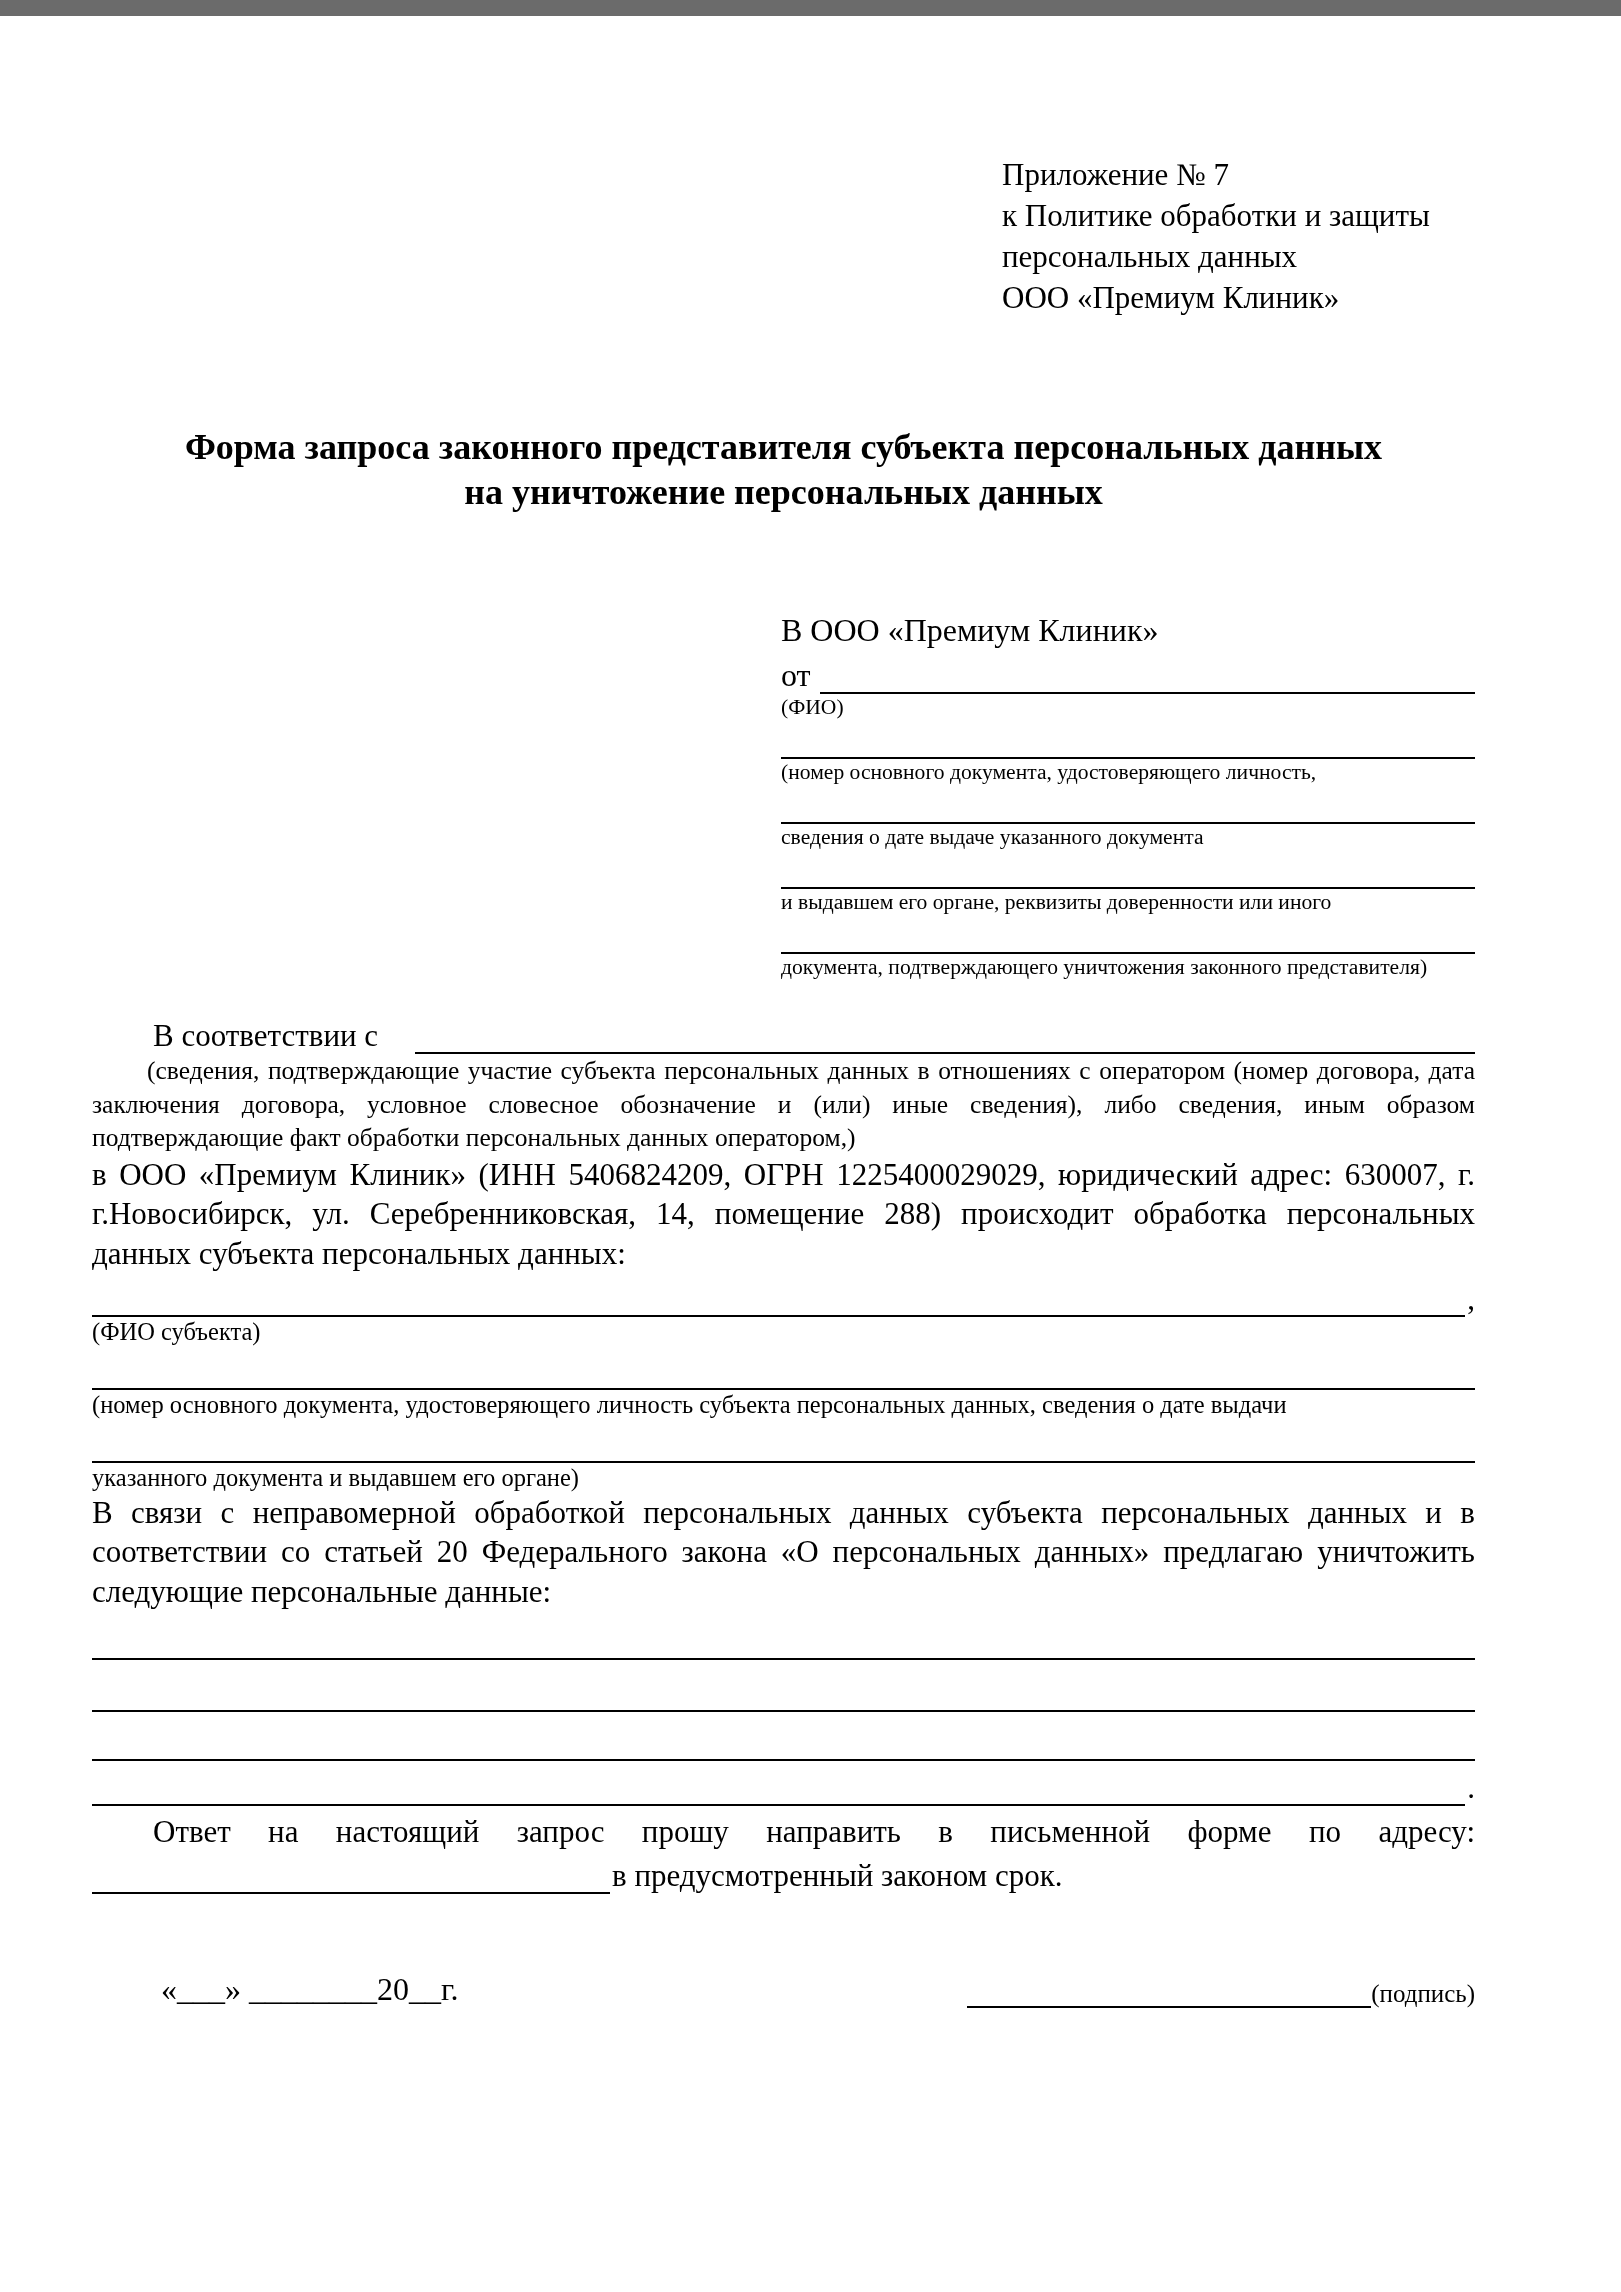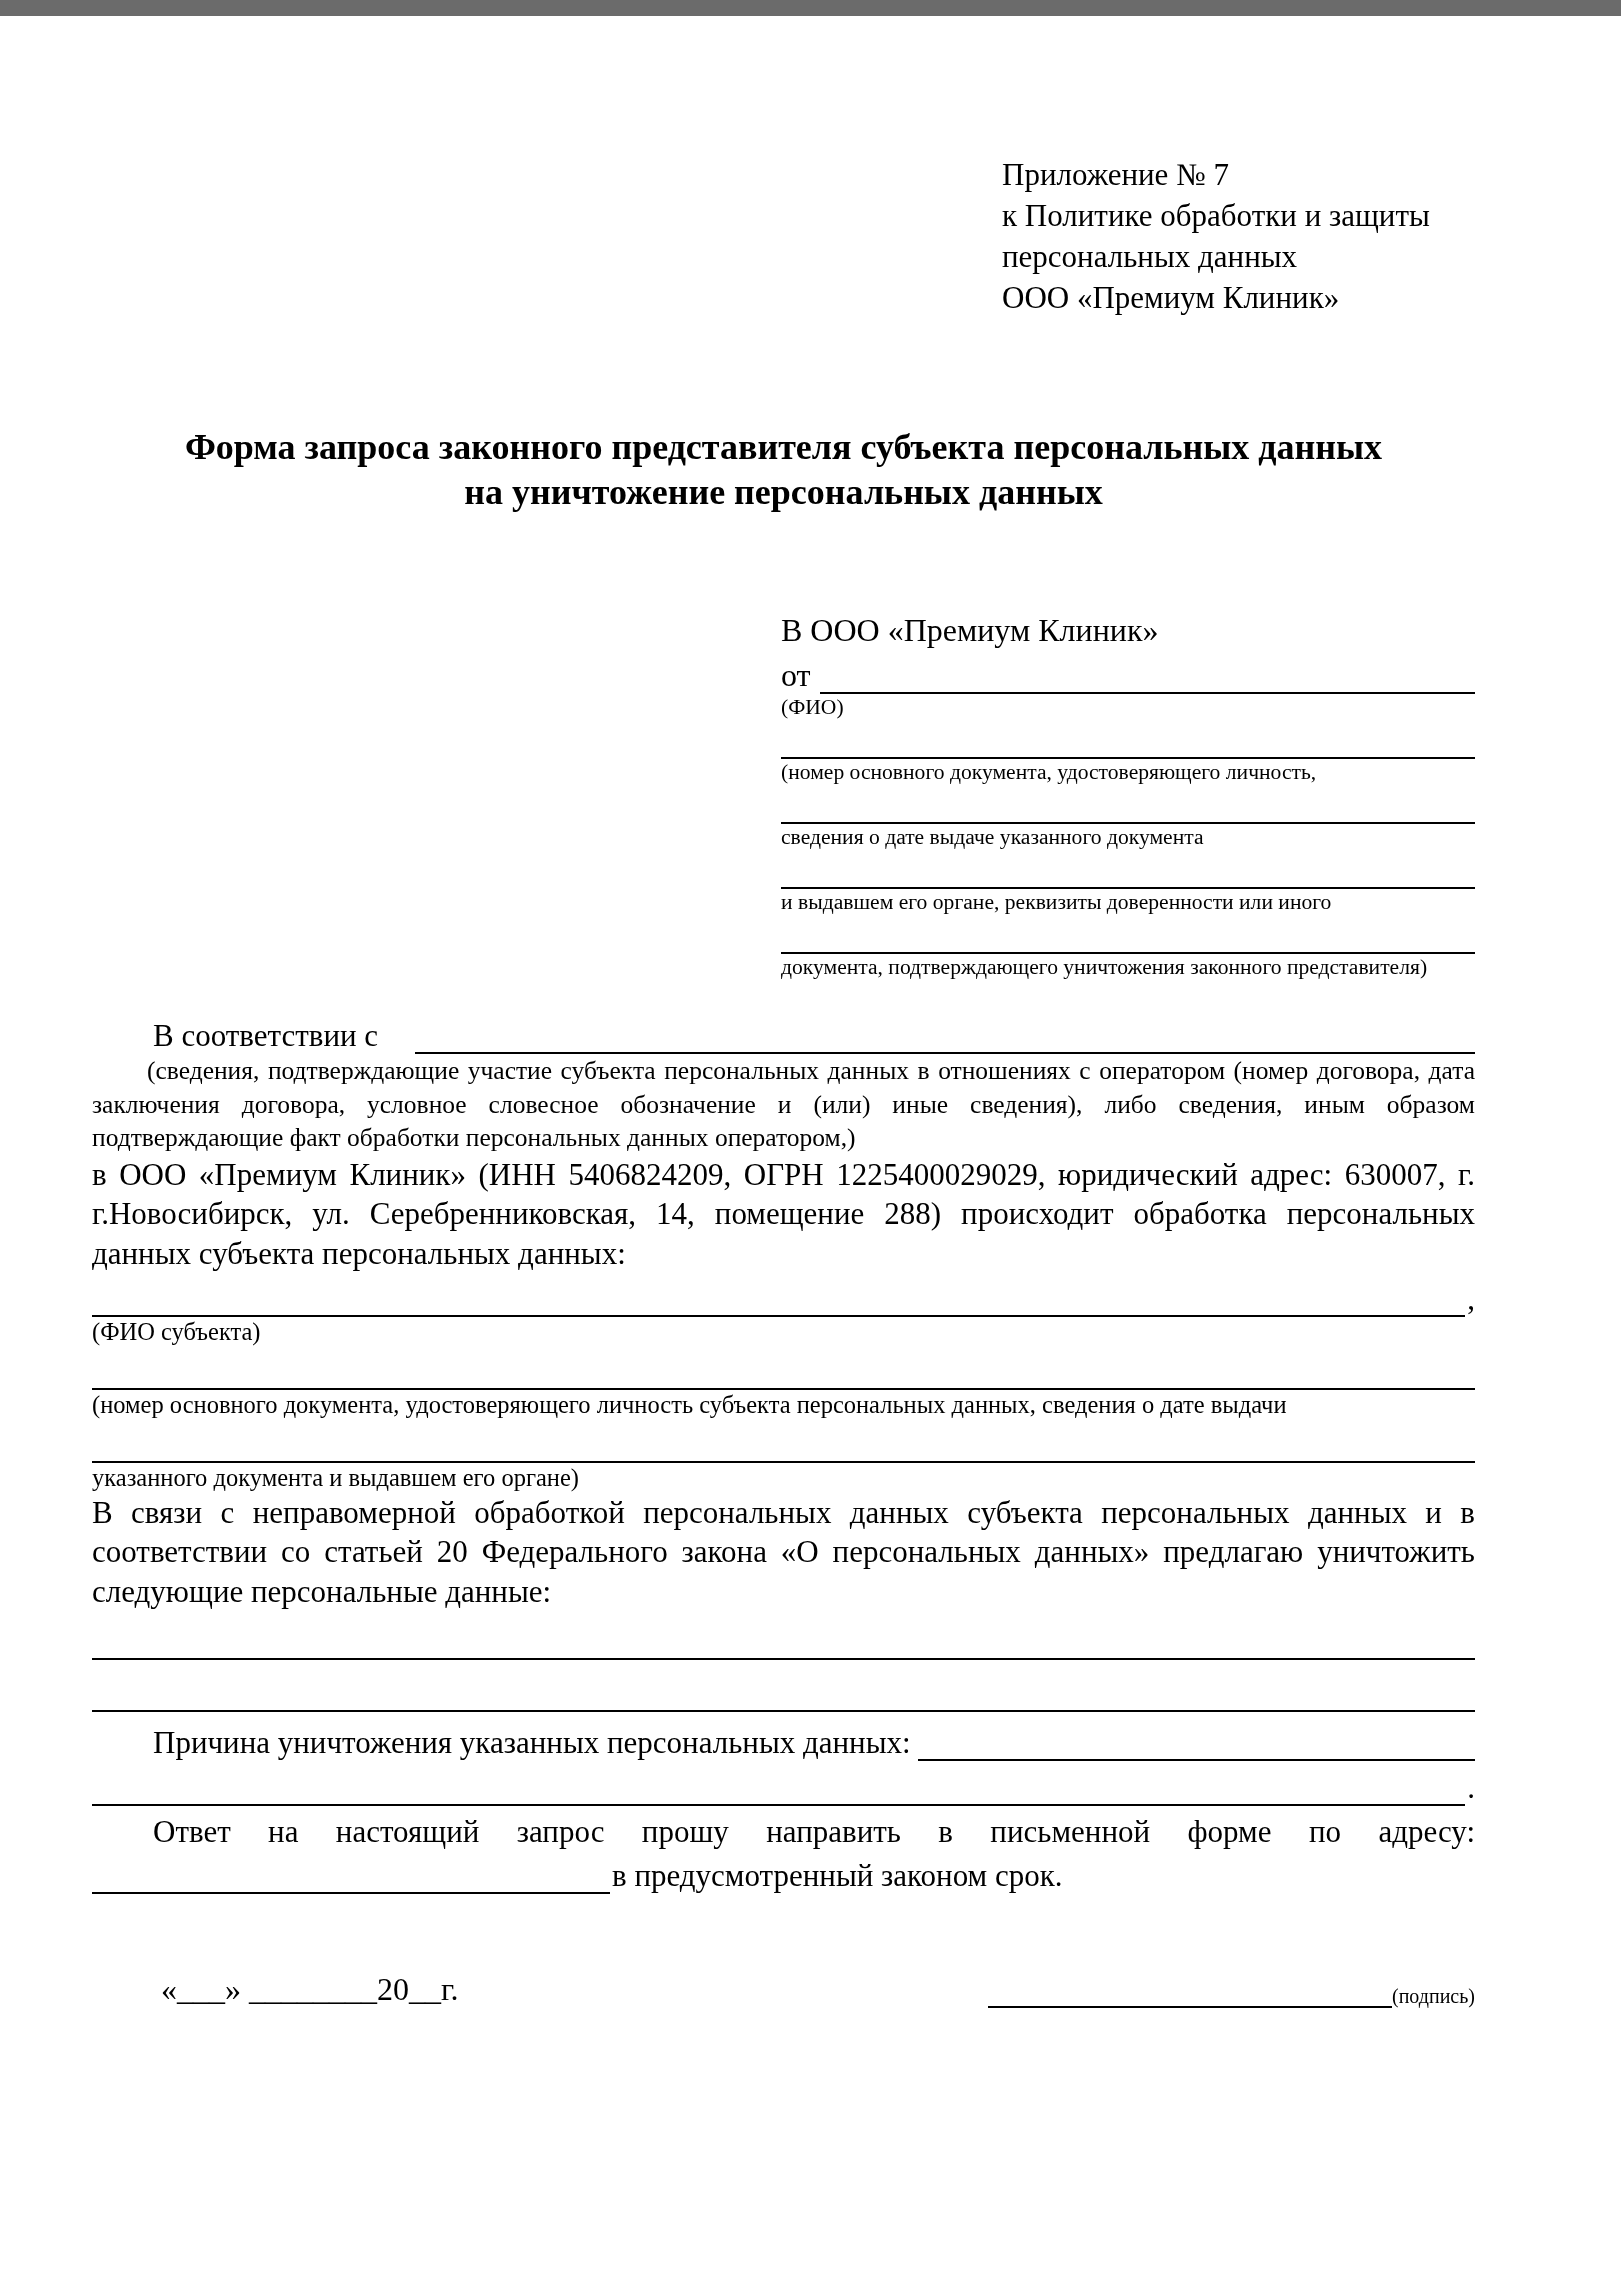--- a/index.html
+++ b/index.html
@@ -46,21 +46,21 @@
   .period-row { height:45px; font-size:31px; }
   .response-line { margin-top:5.9px; font-size:31px; line-height:1.28; text-align:justify; text-align-last:justify; text-indent:61px; white-space:nowrap; }
   .resp2-row { height:43px; font-size:31px; }
   .fixed-line { width:518px; border-bottom:2.9px solid #000; }
 
   
   .footer { margin-top:73px; display:flex; align-items:flex-end; font-size:32px; }
   .date { margin-left:69px; white-space:nowrap; }
   .spacer { flex:1 1 auto; }
   .sig-line { width:404px; border-bottom:2.9px solid #000; height:39px; }
-  .sig-cap { white-space:nowrap; font-size:20px; }
+  .sig-cap { white-space:nowrap; font-size:25px; }
 </style>
 </head>
 <body>
 
 <div class="page">
 
   <div class="appendix">
     <div>Приложение № 7</div>
     <div>к Политике обработки и защиты</div>
     <div>персональных данных</div>
@@ -134,21 +134,20 @@
   <div class="cap cap-m">
     <span>указанного документа и выдавшем его органе)</span>
   </div>
 
   <div class="para">В связи с неправомерной обработкой персональных данных субъекта персональных данных и в соответствии со статьей 20 Федерального закона «О персональных данных» предлагаю уничтожить следующие персональные данные:</div>
 
   <div class="blank1"></div>
   <div class="blank2"></div>
 
   <div class="row reason-row">
-    <span class="lbl">Причина уничтожения указанных персональных данных:</span>
     <span class="fill"></span>
   </div>
 
   <div class="row period-row">
     <span class="fill"></span>
     <span class="tail">.</span>
   </div>
 
   <div class="response-line">Ответ на настоящий запрос прошу направить в письменной форме по адресу:</div>
 

